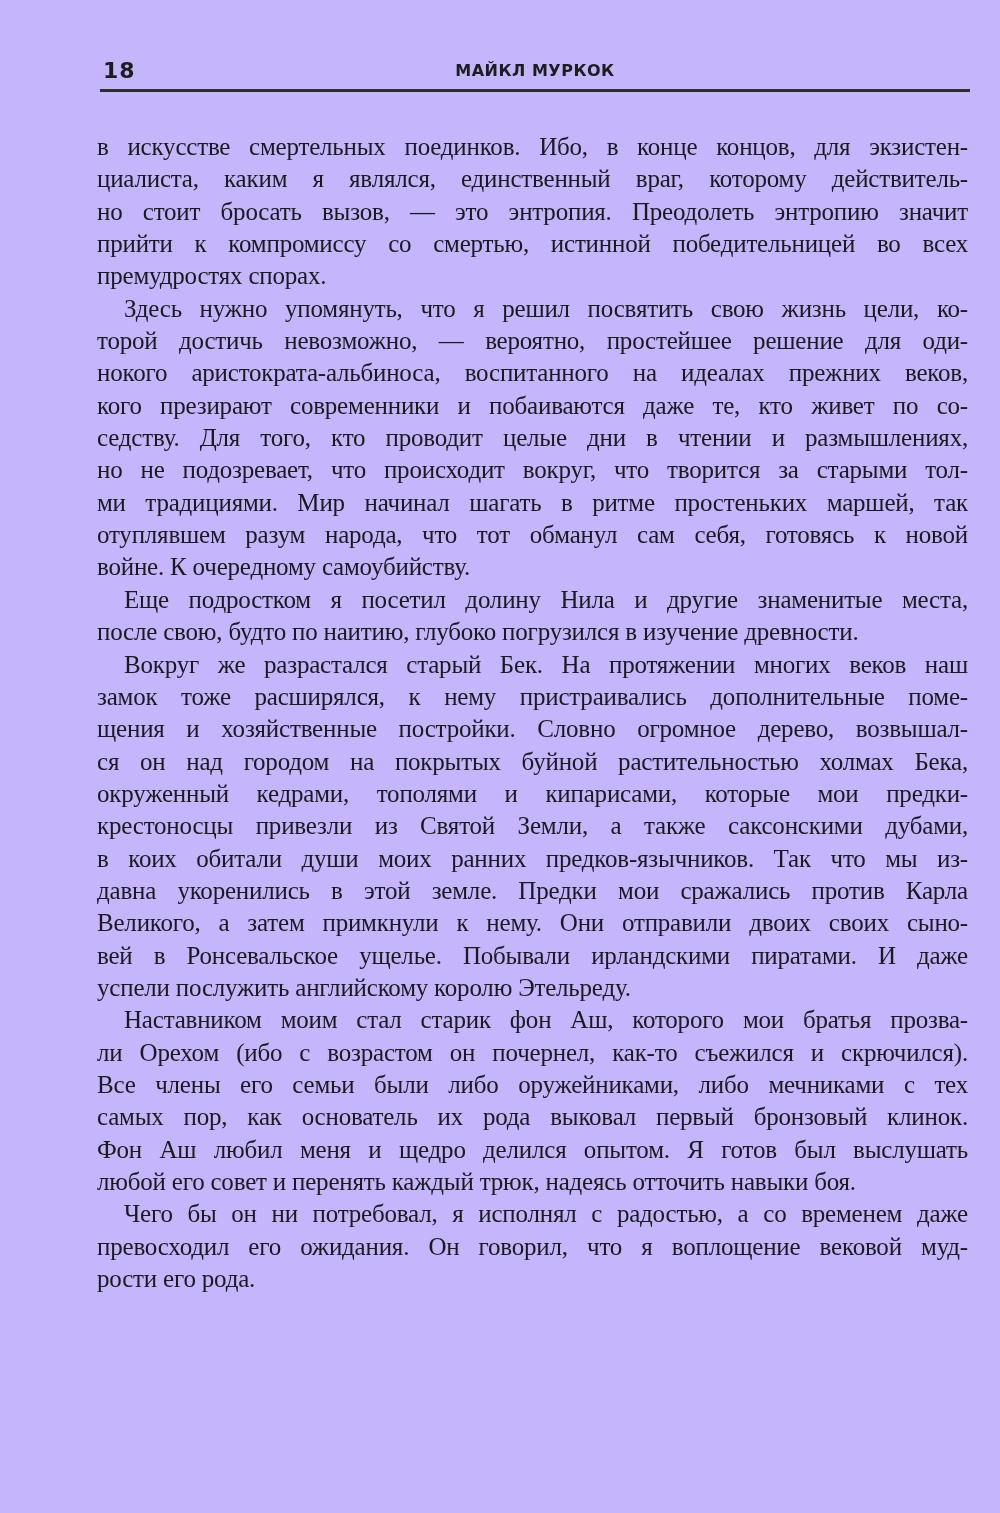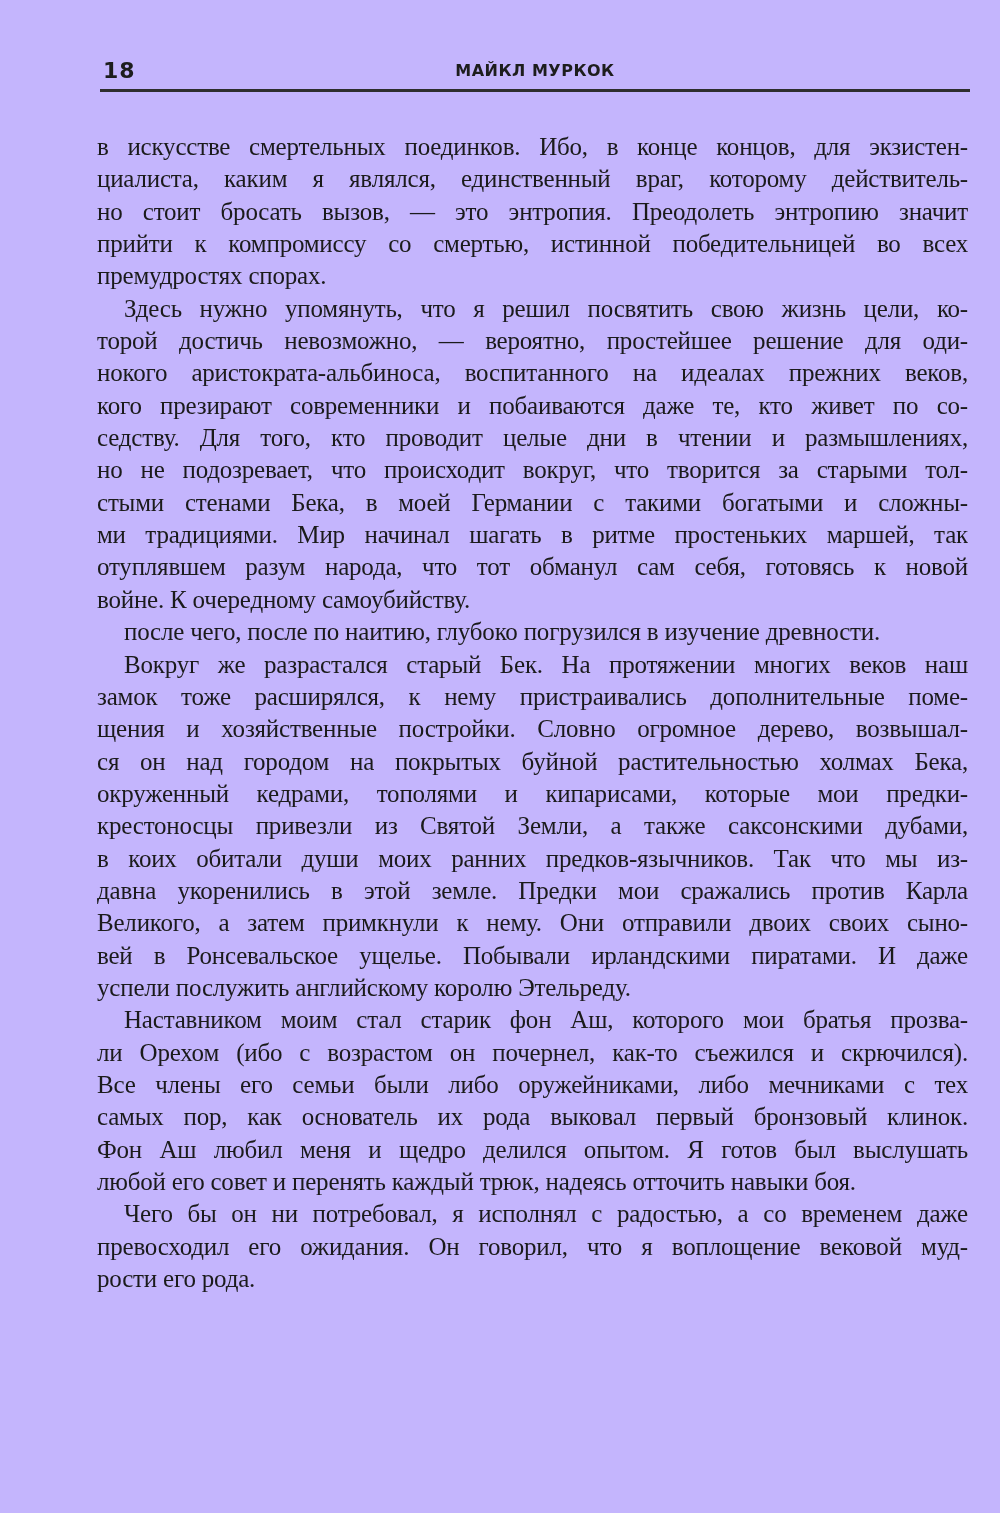--- a/index.html
+++ b/index.html
@@ -73,27 +73,27 @@
         <div class="line">прийти к компромиссу со смертью, истинной победительницей во всех</div>
         <div class="line last">премудростях спорах.</div>
       </div>
       <div class="para indent">
         <div class="line">Здесь нужно упомянуть, что я решил посвятить свою жизнь цели, ко-</div>
         <div class="line">торой достичь невозможно, — вероятно, простейшее решение для оди-</div>
         <div class="line">нокого аристократа-альбиноса, воспитанного на идеалах прежних веков,</div>
         <div class="line">кого презирают современники и побаиваются даже те, кто живет по со-</div>
         <div class="line">седству. Для того, кто проводит целые дни в чтении и размышлениях,</div>
         <div class="line">но не подозревает, что происходит вокруг, что творится за старыми тол-</div>
-        <div class="line">стыми стенами Бека, в моей Германии с такими богатыми и сложны-</div>
         <div class="line">ми традициями. Мир начинал шагать в ритме простеньких маршей, так</div>
         <div class="line">отуплявшем разум народа, что тот обманул сам себя, готовясь к новой</div>
         <div class="line last">войне. К очередному самоубийству.</div>
       </div>
       <div class="para indent">
-        <div class="line last">после чего, после по наитию, глубоко погрузился в изучение древности.</div>
+        <div class="line">Еще подростком я посетил долину Нила и другие знаменитые места,</div>
+        <div class="line last">после свою, будто по наитию, глубоко погрузился в изучение древности.</div>
       </div>
       <div class="para indent">
         <div class="line">Вокруг же разрастался старый Бек. На протяжении многих веков наш</div>
         <div class="line">замок тоже расширялся, к нему пристраивались дополнительные поме-</div>
         <div class="line">щения и хозяйственные постройки. Словно огромное дерево, возвышал-</div>
         <div class="line">ся он над городом на покрытых буйной растительностью холмах Бека,</div>
         <div class="line">окруженный кедрами, тополями и кипарисами, которые мои предки-</div>
         <div class="line">крестоносцы привезли из Святой Земли, а также саксонскими дубами,</div>
         <div class="line">в коих обитали души моих ранних предков-язычников. Так что мы из-</div>
         <div class="line">давна укоренились в этой земле. Предки мои сражались против Карла</div>

